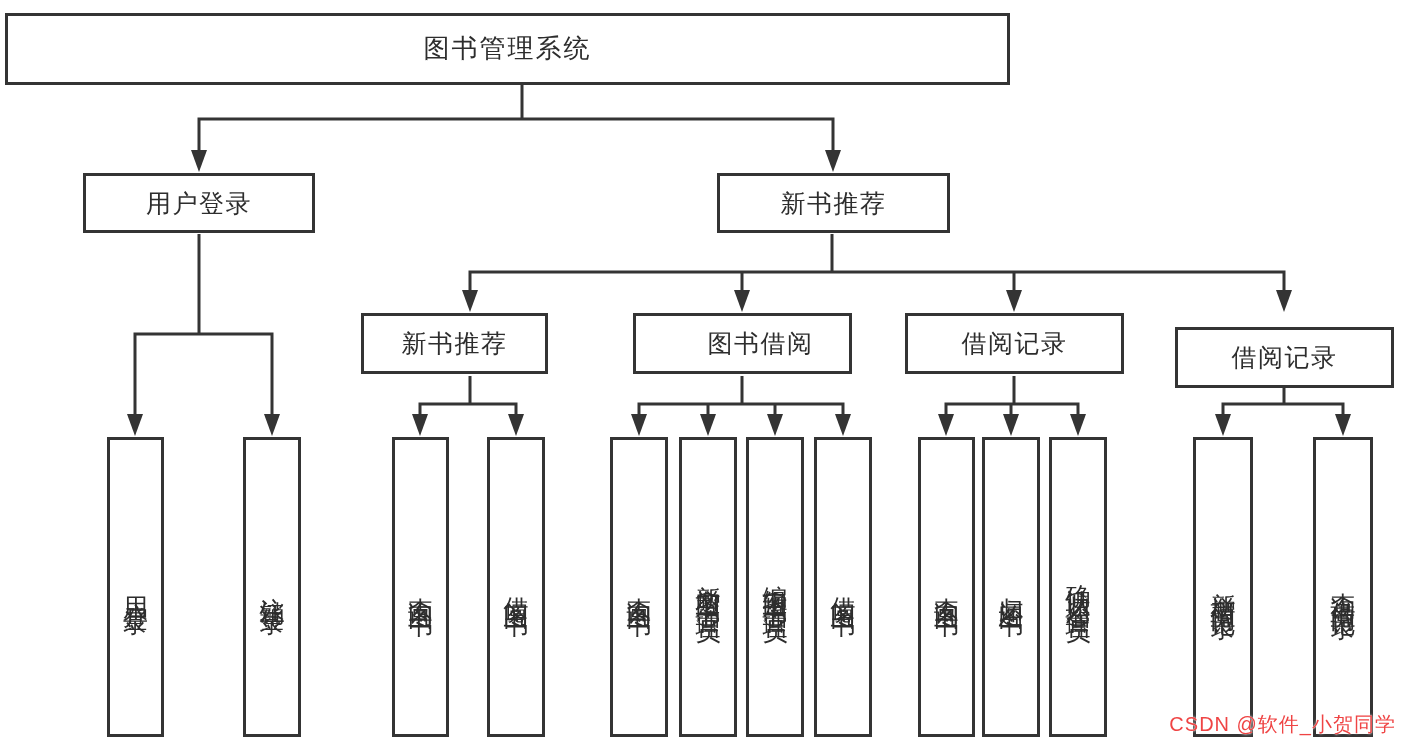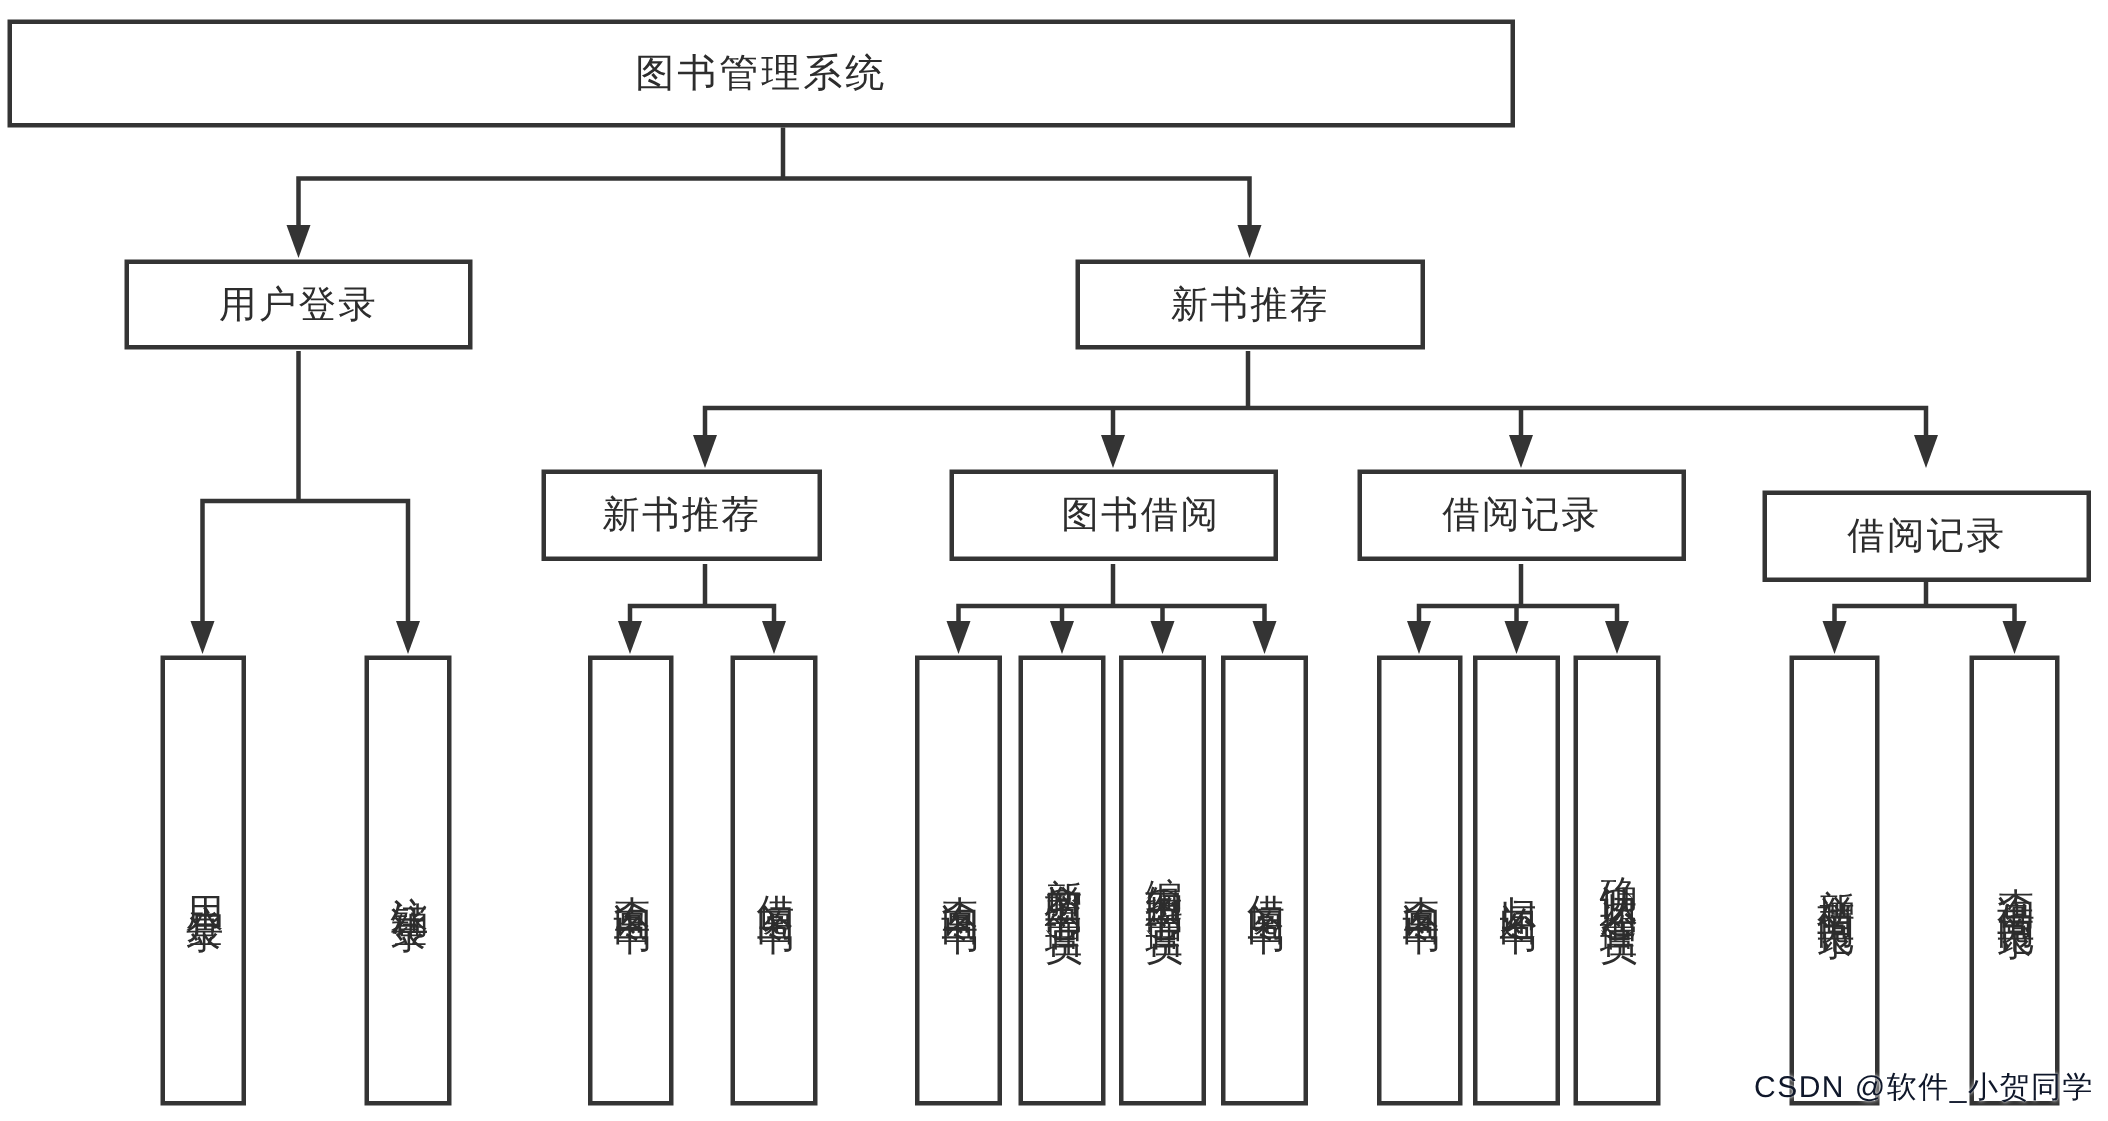--- a/index.html
+++ b/index.html
@@ -35,21 +35,21 @@
     letter-spacing: 5px;
     line-height: 1;
   }
   .watermark {
     position: absolute;
     right: 9px;
     top: 711px;
     z-index: 3;
     font-size: 20px;
     letter-spacing: 1px;
-    color: #0f172a;
+    color: #ef4444;
     text-shadow: 0 0 3px rgba(255,255,255,0.95), 0 0 1px rgba(255,255,255,0.9);
     white-space: nowrap;
   }
 </style>
 </head>
 <body>
 
 <div class="canvas">
 
   <svg class="wires" width="1405" height="747" viewBox="0 0 1405 747">

